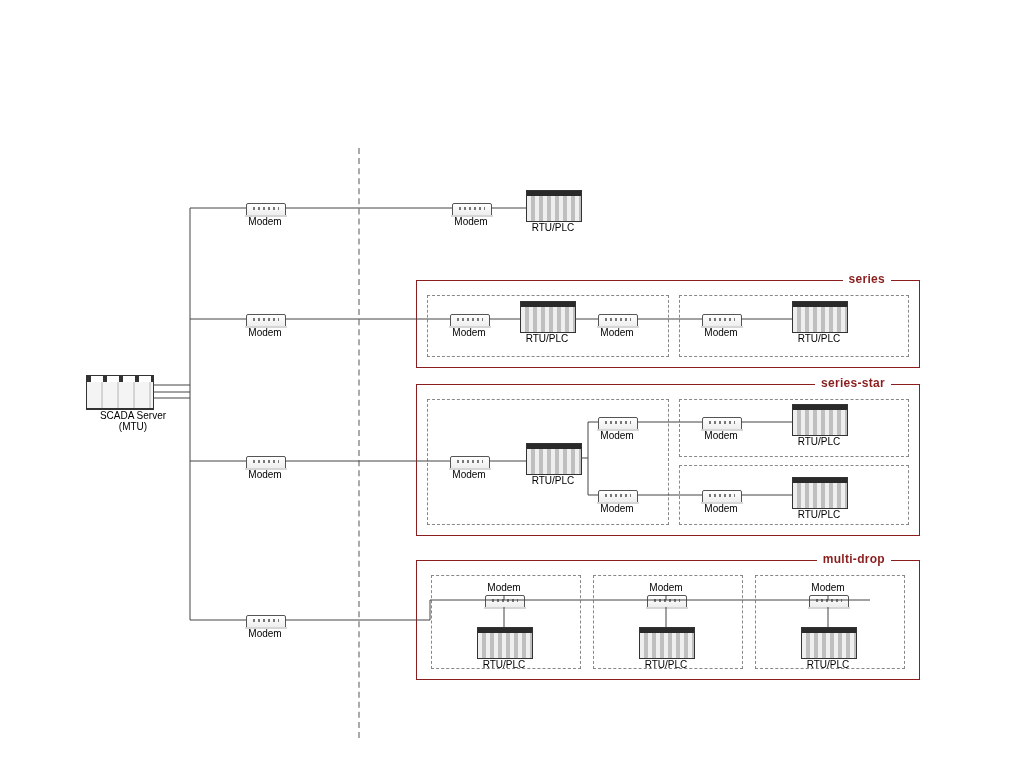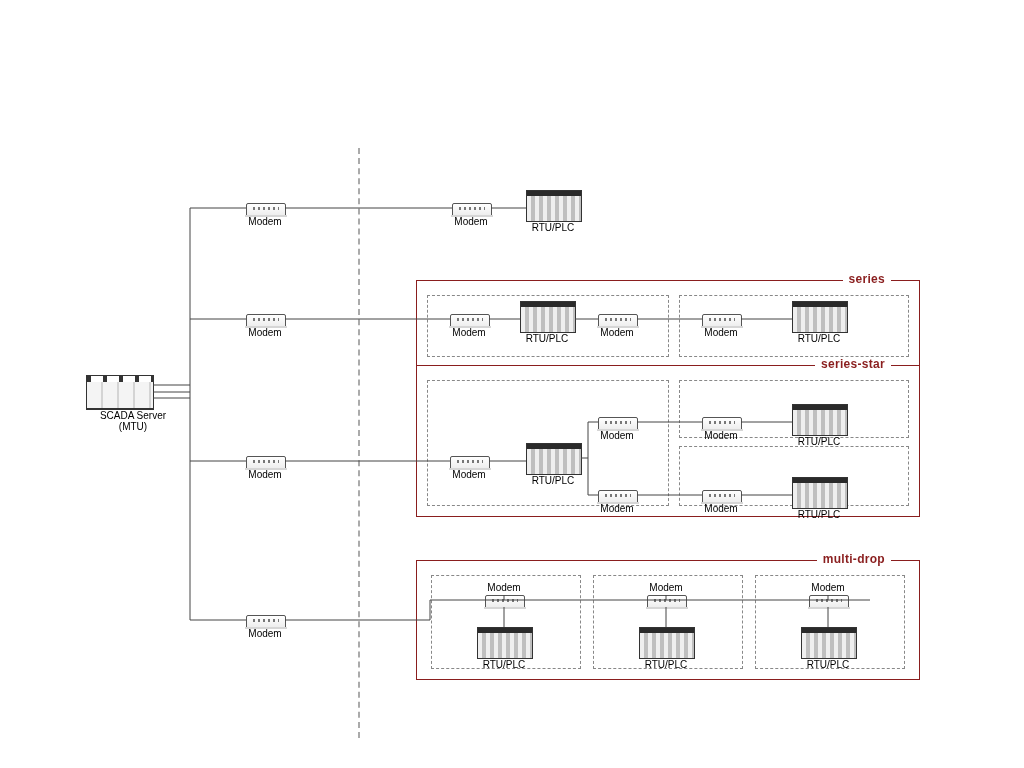--- a/index.html
+++ b/index.html
@@ -179,21 +179,21 @@
   <div class="label center" style="left:469px; top:327px;">Modem</div>
   <div class="rtu" style="left:520px; top:301px;"></div>
   <div class="label center" style="left:547px; top:333px;">RTU/PLC</div>
   <div class="modem" style="left:598px; top:314px;"></div>
   <div class="label center" style="left:617px; top:327px;">Modem</div>
   <div class="modem" style="left:702px; top:314px;"></div>
   <div class="label center" style="left:721px; top:327px;">Modem</div>
   <div class="rtu" style="left:792px; top:301px;"></div>
   <div class="label center" style="left:819px; top:333px;">RTU/PLC</div>
 
-  <div class="topo" style="left:416px; top:365px; width:502px; height:150px;text-align:center;">
+  <div class="topo" style="left:416px; top:384px; width:502px; height:150px;text-align:center;">
     <span class="topo-label">series-star</span>
     <div class="dbox" style="left:10px; top:14px; width:240px; bottom:10px;"></div>
     <div class="dbox" style="left:262px; top:14px; right:10px; height:56px;"></div>
     <div class="dbox" style="left:262px; top:80px; right:10px; bottom:10px;"></div>
   </div>
   <div class="modem" style="left:450px; top:456px;"></div>
   <div class="label center" style="left:469px; top:469px;">Modem</div>
   <div class="rtu" style="left:526px; top:443px;"></div>
   <div class="label center" style="left:553px; top:475px;">RTU/PLC</div>
 

